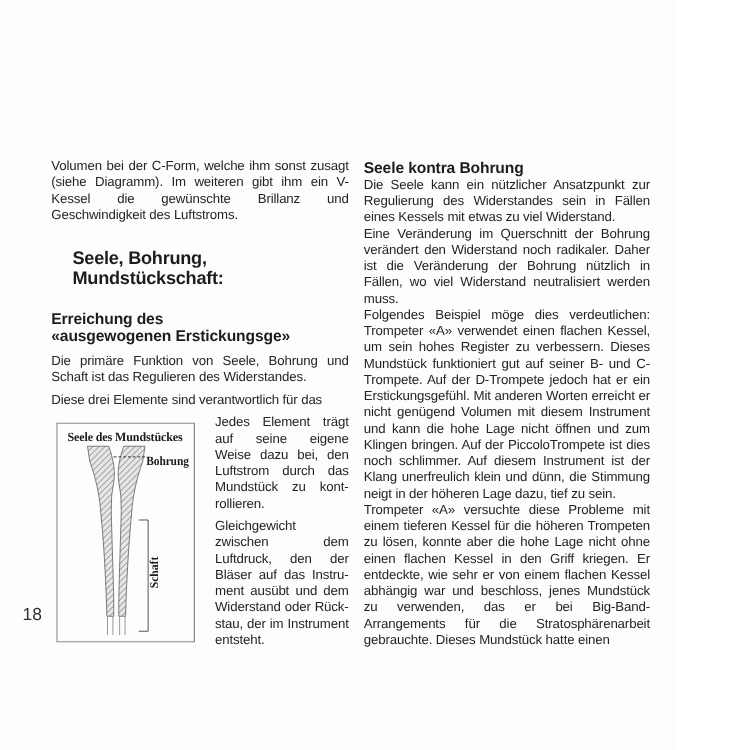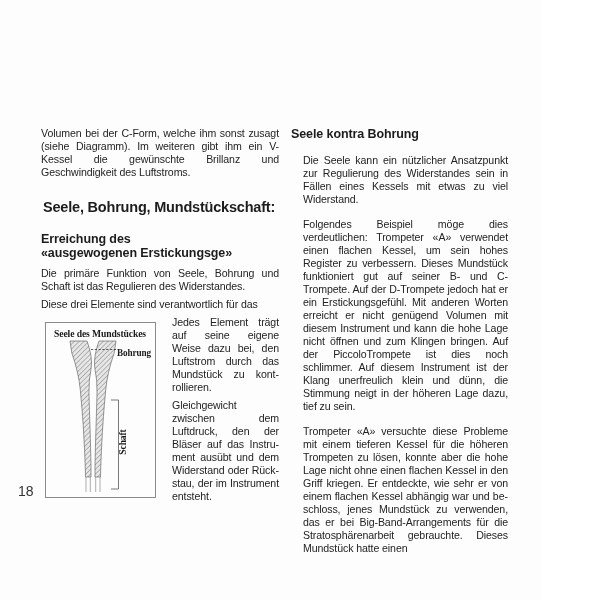--- a/index.html
+++ b/index.html
@@ -6,24 +6,24 @@
   .page {
     width:542px; height:600px; position:relative; overflow:hidden;
     background:#fdfdfd; color:#232323;
     font-family:"Liberation Sans","DejaVu Sans",sans-serif;
   }
   .col { position:absolute; top:127px; text-align:justify;
          font-size:10.6px; line-height:13px; letter-spacing:-0.1px; }
   .col-left  { left:41px;  width:238px; }
   .col-right { left:291px; width:229px; }
   .col-left p  { margin:0 0 5px 0; }
-  .col-right p { margin:12px; }
+  .col-right p { margin:0; }
   h1.sec-title {
     font-size:14.5px; line-height:16px; letter-spacing:-0.2px;
-    margin:20px 0 2px 2px; text-align:left; color:#1c1c1c;
+    margin:20px 0 2px 17px; text-align:left; color:#1c1c1c;
   }
   h2.sec-subtitle {
     font-size:12.5px; line-height:14px; letter-spacing:-0.1px;
     margin:17px 0 7px 0; text-align:left; color:#1c1c1c;
   }
   h3.col-heading {
     font-size:12.5px; line-height:15px; letter-spacing:-0.1px;
     margin:0 0 0 0; text-align:left; color:#1c1c1c;
   }
   .figure { float:left; width:111px; height:176px; margin:6px 16px 3px 4px; }
@@ -74,18 +74,19 @@
       </svg>
     </div>
 
     <p>Jedes Element trägt auf seine eigene Weise dazu bei, den Luftstrom durch das Mundstück zu kont­rollieren.</p>
     <p>Gleichgewicht zwischen dem Luftdruck, den der Bläser auf das Instru­ment ausübt und dem Widerstand oder Rück­stau, der im Instrument entsteht.</p>
   </div>
 
   <div class="col col-right">
     <h3 class="col-heading">Seele kontra Bohrung</h3>
     <p>Die Seele kann ein nützlicher Ansatzpunkt zur Re­gulierung des Widerstandes sein in Fällen eines Kessels mit etwas zu viel Widerstand.</p>
+    <p>Eine Veränderung im Querschnitt der Bohrung ver­ändert den Widerstand noch radikaler. Daher ist die Veränderung der Bohrung nützlich in Fällen, wo viel Widerstand neutralisiert werden muss.</p>
     <p>Folgendes Beispiel möge dies verdeutlichen: Trom­peter «A» verwendet einen flachen Kessel, um sein hohes Register zu verbessern. Dieses Mundstück funktioniert gut auf seiner B- und C-Trompete. Auf der D-Trompete jedoch hat er ein Erstickungsge­fühl. Mit anderen Worten erreicht er nicht genügend Volumen mit diesem Instrument und kann die hohe Lage nicht öffnen und zum Klingen bringen. Auf der PiccoloTrompete ist dies noch schlimmer. Auf die­sem Instrument ist der Klang unerfreulich klein und dünn, die Stimmung neigt in der höheren Lage dazu, tief zu sein.</p>
     <p>Trompeter «A» versuchte diese Probleme mit einem tieferen Kessel für die höheren Trompeten zu lösen, konnte aber die hohe Lage nicht ohne einen flachen Kessel in den Griff kriegen. Er entdeckte, wie sehr er von einem flachen Kessel abhängig war und be­schloss, jenes Mundstück zu verwenden, das er bei Big-Band-Arrangements für die Stratosphären­arbeit gebrauchte. Dieses Mundstück hatte einen</p>
   </div>
 
   <div class="pageno">18</div>
 </div>
 
 </body></html>

